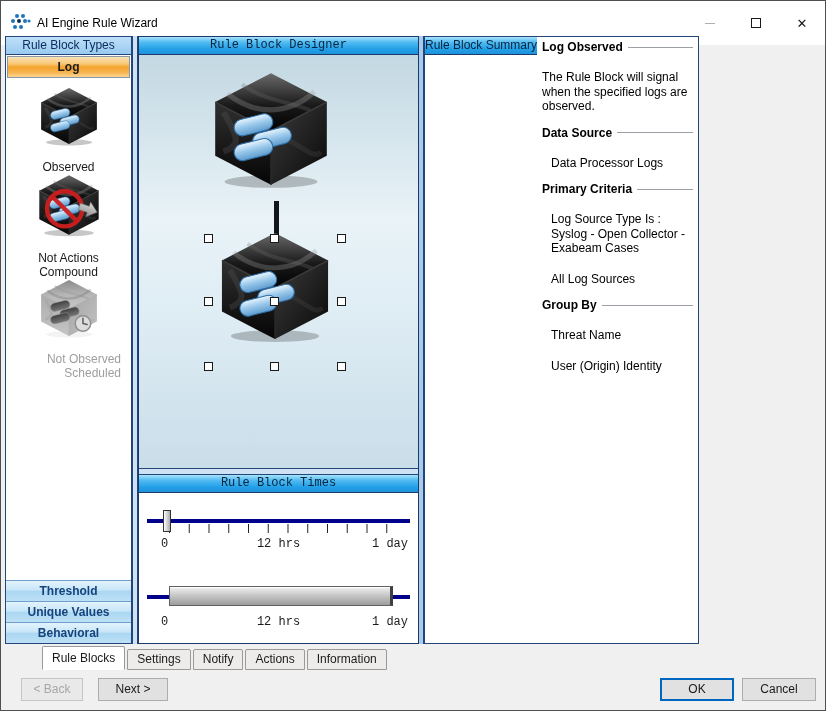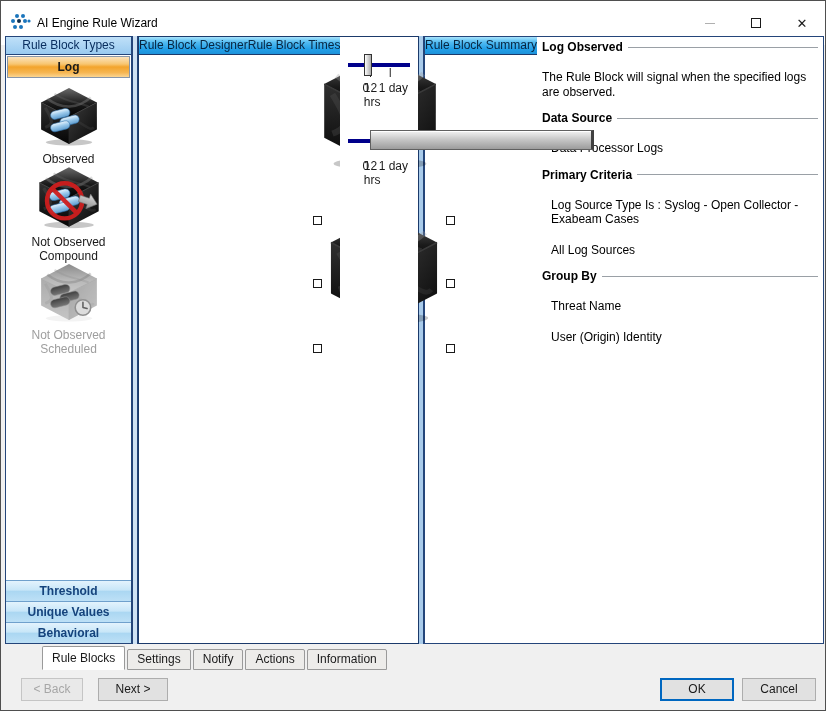--- a/index.html
+++ b/index.html
@@ -21,21 +21,21 @@
   }
   .app-icon { width:22px; height:22px; margin-left:8px; }
   .title-text { font-size:12px; color:#000; margin-left:6px; flex:1; }
   .winbtns { display:flex; height:32px; }
   .winbtn { width:46px; height:32px; display:flex; align-items:center; justify-content:center; }
   .min-glyph { display:block; width:10px; height:0; border-top:1px solid #B0B0B0; }
   .max-glyph { display:block; width:10px; height:10px; border:1px solid #1a1a1a; }
   .close-glyph { font-size:13px; color:#1a1a1a; line-height:1; }
 
   
-  .main { position:absolute; left:4px; top:35px; width:819px; height:608px; display:flex; }
+  .main { position:absolute; left:4px; top:35px; width:694px; height:608px; display:flex; }
 
   .hdr {
     height:18px; line-height:17px; text-align:center;
     font-size:12px; color:#07243F;
     background: linear-gradient(to bottom, #A8E3FB 0%, #53BCF2 30%, #219FE8 72%, #1E93DA 100%);
     border-bottom:1px solid #1B3A6B;
     flex: none;
   }
   .hdr-light {
     height:18px; line-height:17px; text-align:center; font-size:12px; color:#0B3060;
@@ -50,41 +50,41 @@
     border:1px solid #24457A; display:flex; flex-direction:column;
   }
   .log-tab {
     margin:1px; height:22px; line-height:20px; text-align:center;
     font-size:12px; font-weight:bold; color:#1a1a1a;
     background: linear-gradient(to bottom,#FBE3BC 0%,#F8C671 35%,#F3A42C 50%,#F6B652 78%,#FBD592 100%);
     border:1px solid #8896A8;
   }
   .type-list { flex:1; background:#fff; padding-top:8px; text-align:center; overflow:hidden; }
   .cube-icon { display:block; margin:0 auto; }
-  .t-label { font-size:12px; color:#1a1a1a; line-height:14px; margin-top:6px; padding:0 10px; }
-  .t-label.disabled { color:#9E9E9E; }
+  .t-label { font-size:12px; color:#1a1a1a; line-height:14px; margin-top:14px; padding:0 10px; }
+  .t-label.disabled { color:#9E9E9E;text-align:right; }
   .mt12 { margin-top:12px; }
   .cube-disabled { filter: grayscale(1) invert(0.78); }
   .icon-wrap { position:relative; width:104px; margin:0 auto; }
   .icon-overlay { position:absolute; left:50%; top:0; transform:translateX(-50%); pointer-events:none; }
 
   .bottom-btns { margin-top:auto; }
   .nav-btn {
     height:21px; line-height:20px; text-align:center;
     font-size:12px; font-weight:bold; color:#15437C;
     background: linear-gradient(to bottom,#E3F3FD 0%,#C8E6F8 45%,#ABD7F2 52%,#BDE0F6 100%);
     border-top:1px solid #6FA0CC;
   }
 
   
   .vsplit { width:6px; flex:none; background:#CFE2F4; border-left:1px solid #24457A; border-right:1px solid #24457A; }
   .vsplit2 { width:5px; flex:none; background:#A9CBEA; border-right:1px solid #24457A; }
 
   
-  .mid-panel { width:281px; flex:none; display:flex; flex-direction:row; border:1px solid #1B3A6B; background:#fff; }
+  .mid-panel { width:281px; flex:none; display:flex; flex-direction:column; border:1px solid #1B3A6B; background:#fff;font-family:Liberation Mono, monospace; }
   .designer-canvas {
     height:413px; flex:none; position:relative;
     background: linear-gradient(to bottom,#C3D8E2 0%,#E9F3F8 40%,#DCEBF3 68%,#C9DDE9 100%);
   }
   .hsplit { height:7px; flex:none; background:#CFE2F4; border-top:1px solid #24457A; border-bottom:1px solid #24457A; }
   .times-body { flex:1; position:relative; background:#fff; }
 
   .canvas-cube { position:absolute; }
   .connector { position:absolute; left:135px; top:146px; width:5px; height:36px; background:#14141c; }
   .handle { position:absolute; width:9px; height:9px; background:#fff; border:1px solid #1a1a1a; }
@@ -234,21 +234,21 @@
         <div class="icon-wrap mt12">
           <svg class="cube-icon" width="66" height="63" viewBox="0 0 120 114">
             <use href="#cube3d"></use>
             <g opacity="0.95">
               <circle cx="52" cy="63" r="32" fill="none" stroke="#CE1E1E" stroke-width="8"></circle>
               <line x1="30" y1="41" x2="74" y2="85" stroke="#CE1E1E" stroke-width="8"></line>
             </g>
             <polygon points="78,58 95,58 95,50 112,64 95,78 95,70 78,70" fill="url(#gA)" stroke="#707070" stroke-width="1" transform="rotate(18 95 64)"></polygon>
           </svg>
         </div>
-        <div class="t-label">Not Observed Compound</div>
+        <div class="t-label">Not Actions Compound</div>
 
         <div class="icon-wrap mt12">
           <svg class="cube-icon cube-disabled" width="62" height="59" viewBox="0 0 120 114">
             <use href="#cube3d"></use>
           </svg>
           <svg class="icon-overlay" width="62" height="59" viewBox="0 0 120 114">
             <circle cx="87" cy="86" r="15" fill="#DCDCDC" stroke="#909090" stroke-width="3"></circle>
             <path d="M87,86 L87,76 M87,86 L95,88" stroke="#606060" stroke-width="3" fill="none" stroke-linecap="round"></path>
           </svg>
         </div>

